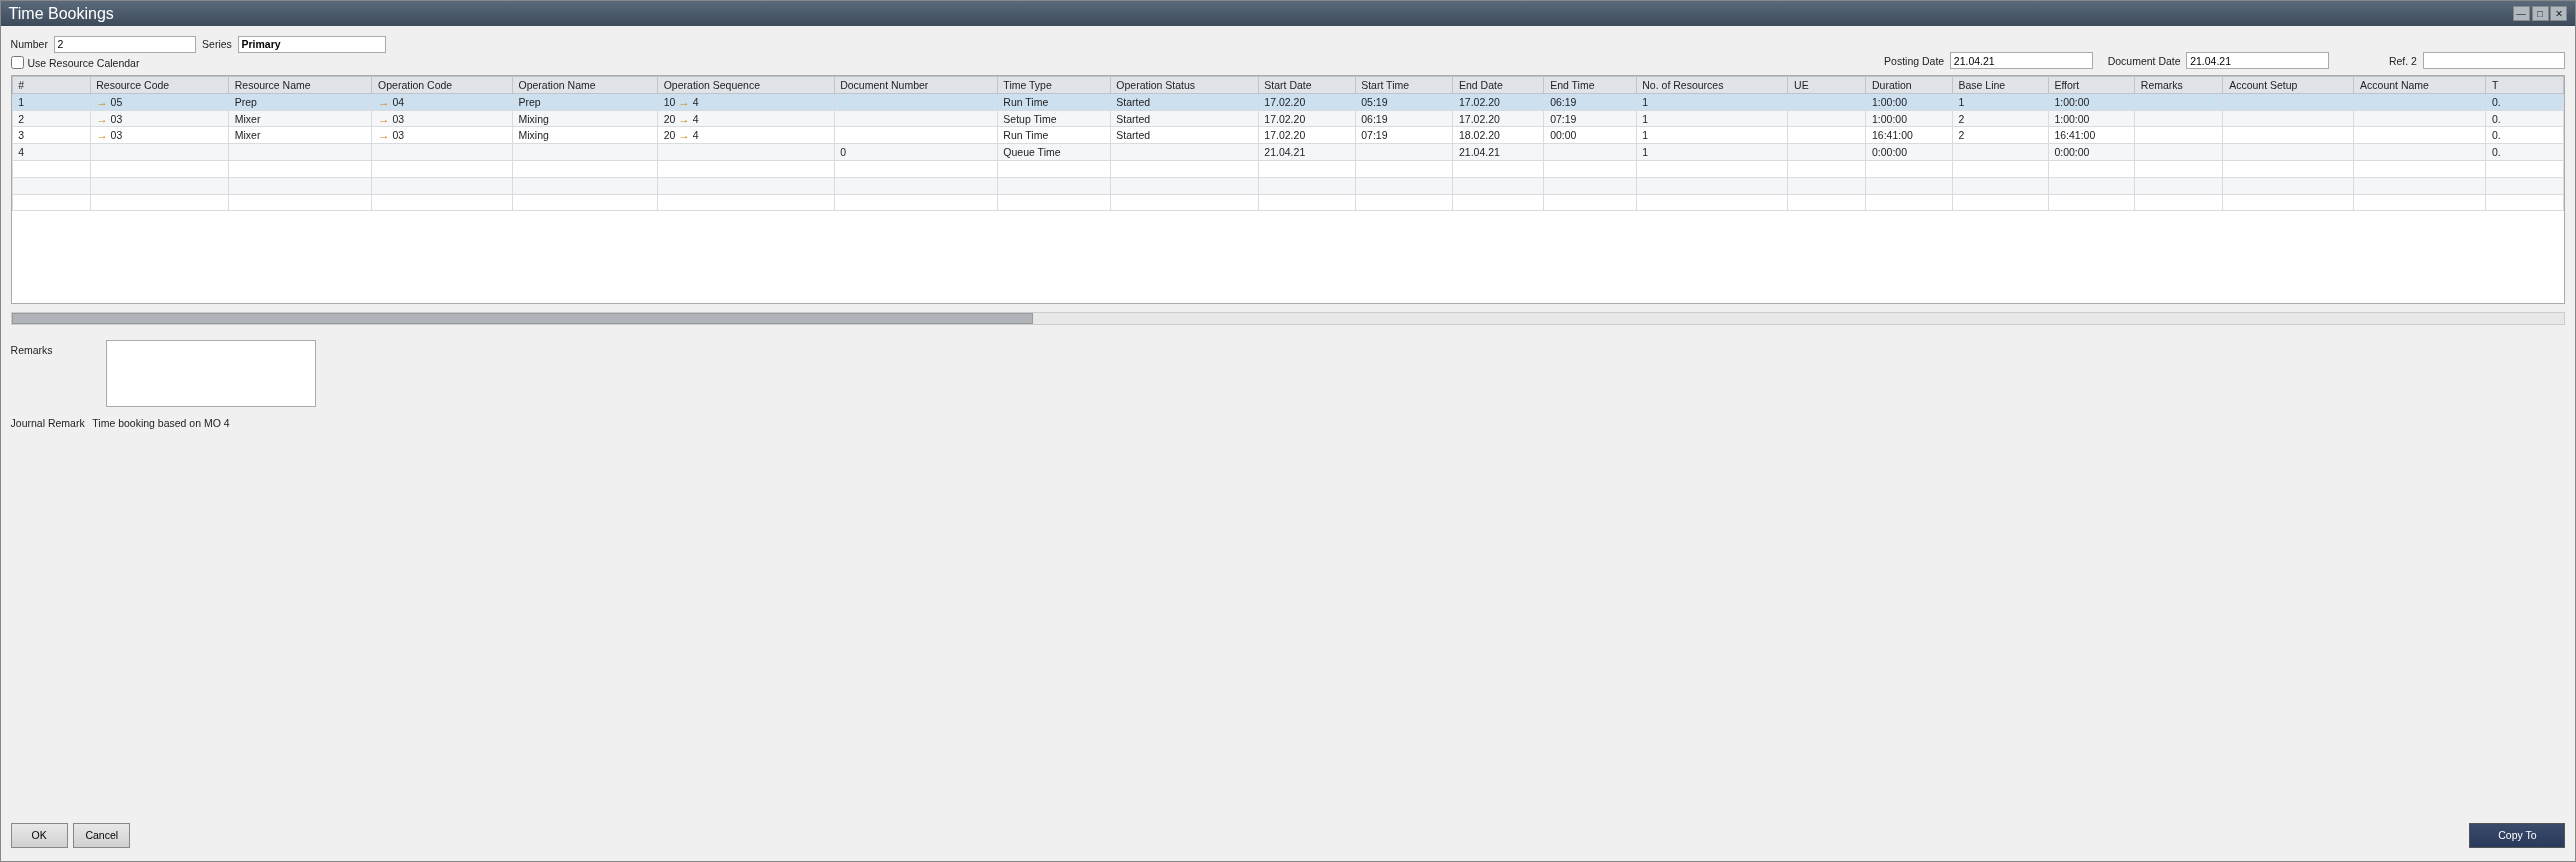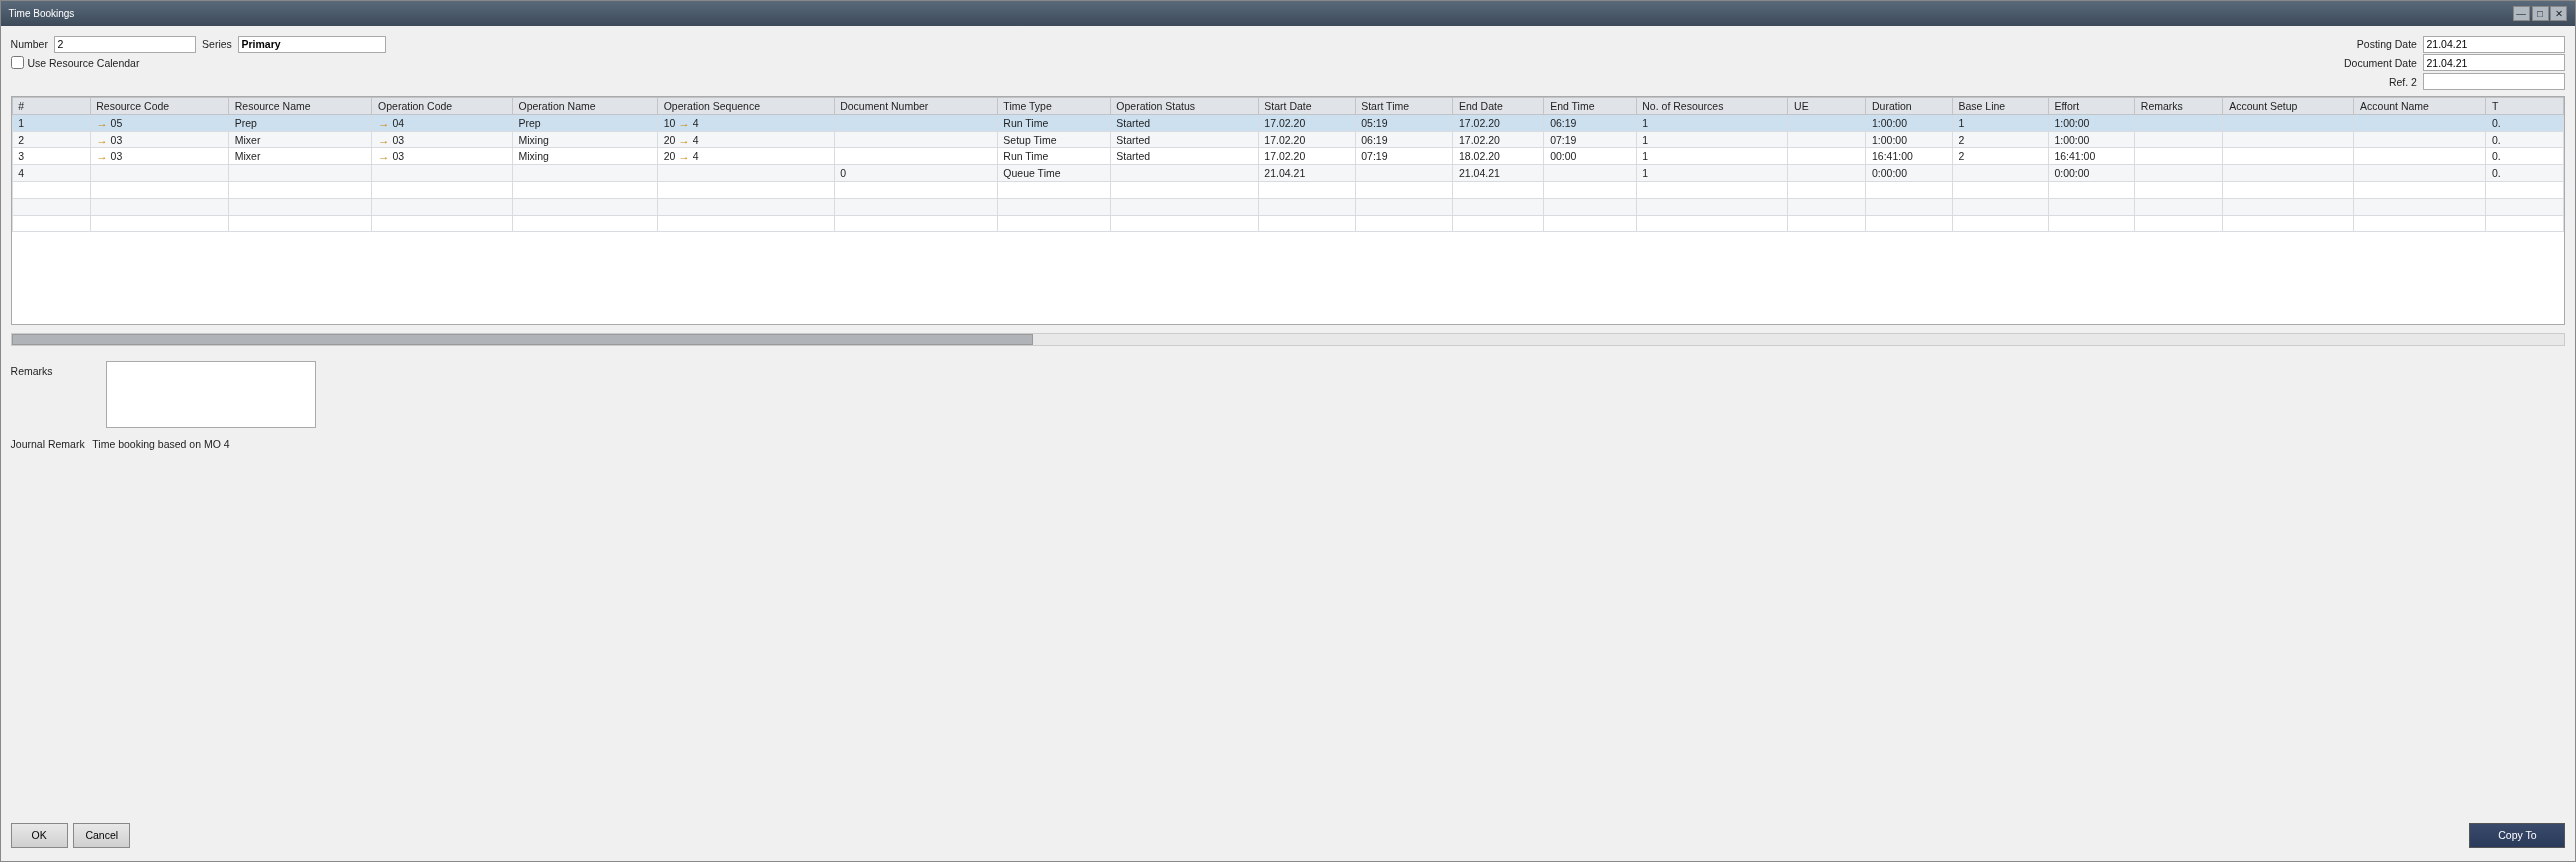--- a/index.html
+++ b/index.html
@@ -24,21 +24,21 @@
       background: linear-gradient(to bottom, #5a6a7a, #3c4a5a);
       color: white;
       padding: 3.8px 7.6px;
       display: flex;
       align-items: center;
       justify-content: space-between;
       height: 25px;
       flex-shrink: 0;
     }
     .title-bar-title {
-      font-size: 10px;
+      font-size: 16px;
     }
     .title-bar-controls {
       display: flex;
       gap: 1.9px;
     }
     .title-bar-btn {
       width: 17px;
       height: 15.3px;
       background: #b0b8c0;
       border: 1px solid #888;
@@ -52,21 +52,21 @@
     .content {
       flex: 1;
       display: flex;
       flex-direction: column;
       padding: 9.6px;
       gap: 5.7px;
       overflow: hidden;
     }
     .top-form {
       display: flex;
-      align-items: flex-start;
+      align-items: flex-end;
       gap: 28px;
     }
     .form-row {
       display: flex;
       align-items: center;
       gap: 5.7px;
       margin-bottom: 3.8px;
     }
     .form-label {
       font-size: 10.5px;
@@ -82,21 +82,21 @@
     }
     .form-input.wide { min-width: 96px; font-weight: bold; }
     .checkbox-row {
       display: flex;
       align-items: center;
       gap: 3.8px;
     }
     .right-form {
       margin-left: auto;
       display: flex;
-      flex-direction: column;
+      flex-direction: row;
       gap: 1.9px;
     }
     .right-form-row {
       display: flex;
       align-items: center;
       gap: 5.7px;
     }
     .right-label {
       font-size: 10.5px;
       text-align: right;

